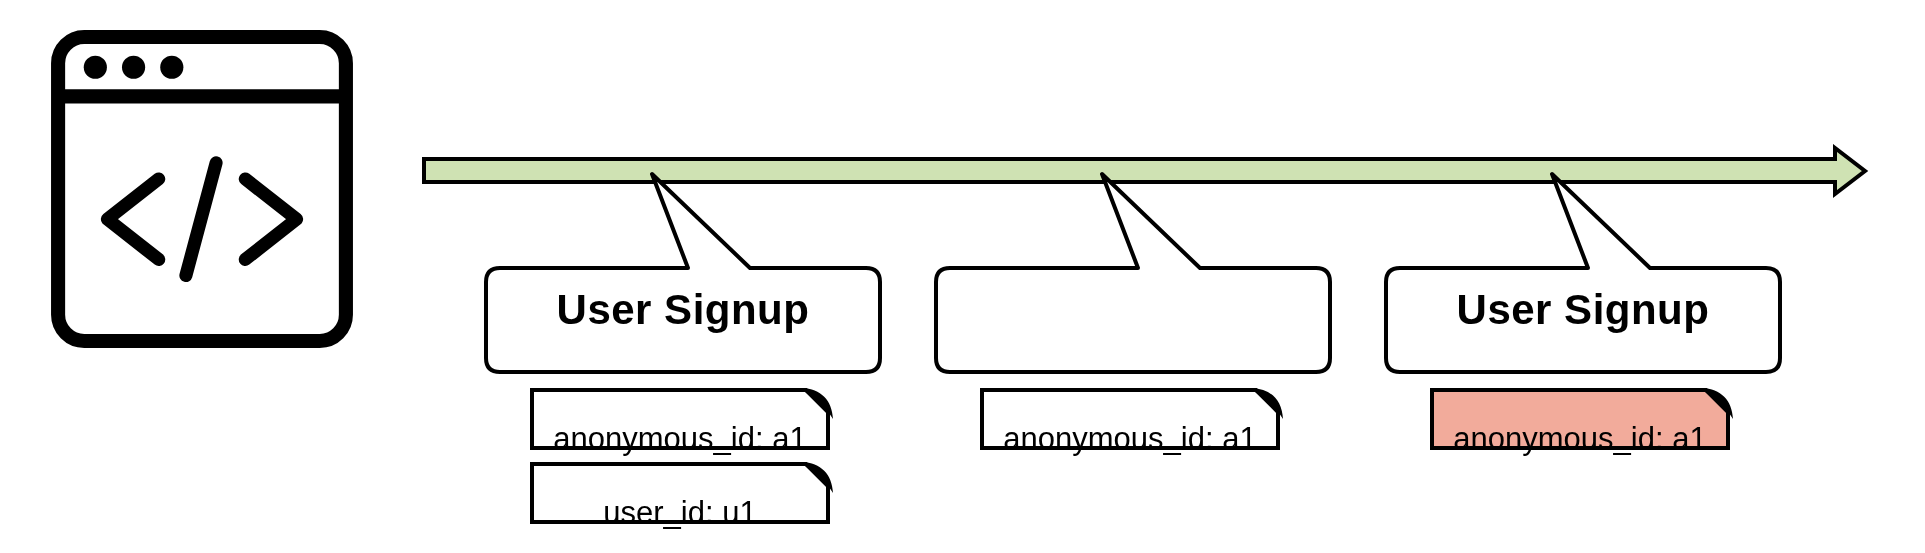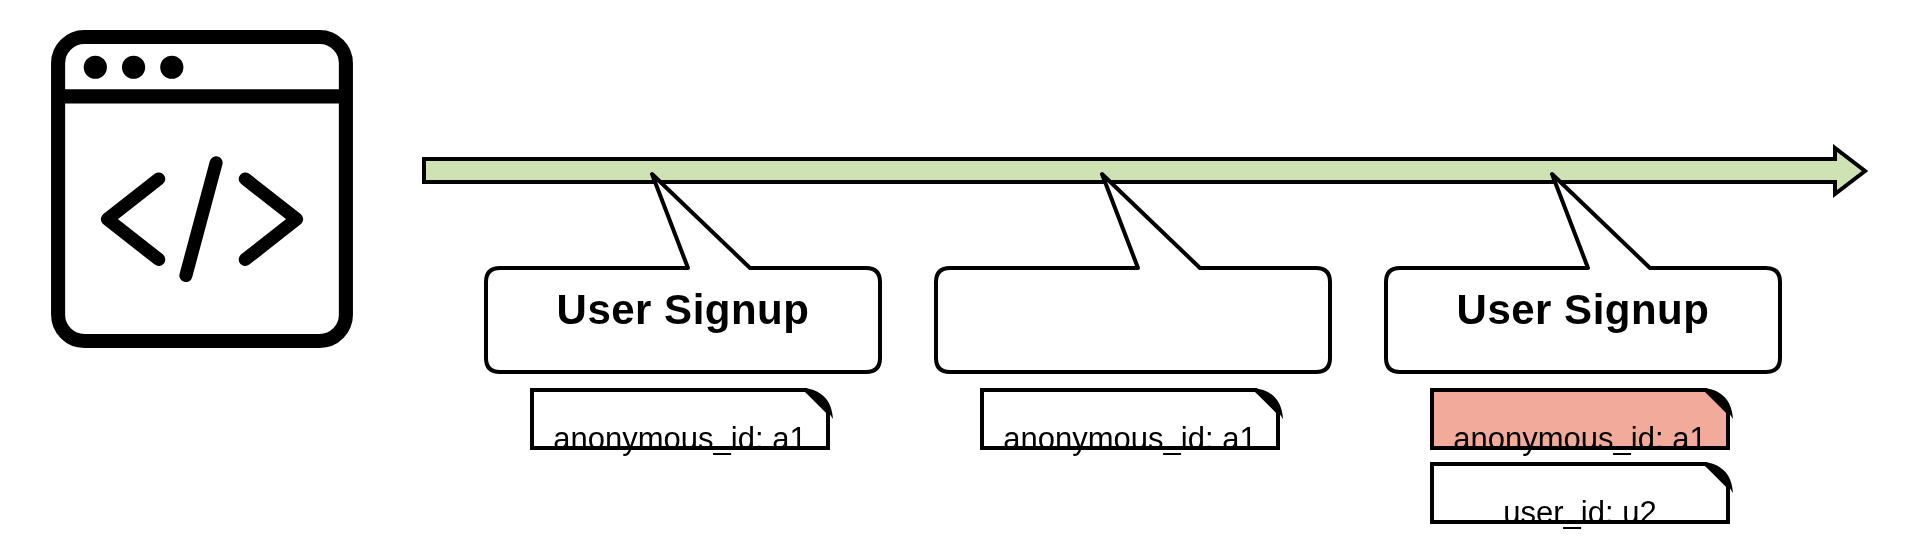--- a/index.html
+++ b/index.html
@@ -72,20 +72,27 @@
     <div class="bubble-label">User Signup</div>
 
     <div class="note" style="left:48px;top:216px">
       <svg class="note-svg" viewBox="0 0 312 62">
         <path class="note-shape" d="M2,2 H276 L298,24 V60 H2 Z"></path>
         <path class="note-flap" d="M272,0 C291,1 302,12 303,31 L297,22 L274,3 Z"></path>
       </svg>
       <span class="note-text">anonymous_id: a1</span>
     </div>
 
+    <div class="note" style="left:48px;top:290px">
+      <svg class="note-svg" viewBox="0 0 312 62">
+        <path class="note-shape" d="M2,2 H276 L298,24 V60 H2 Z"></path>
+        <path class="note-flap" d="M272,0 C291,1 302,12 303,31 L297,22 L274,3 Z"></path>
+      </svg>
+      <span class="note-text">user_id: u1</span>
+    </div>
   </div>
 
   <div class="event-group" style="left:932px">
     <svg class="bubble-svg" viewBox="0 0 402 202">
       <path class="bubble-path" d="M18,96 H206 L170,2 L268,96 H384 Q398,96 398,110 V186 Q398,200 384,200 H18 Q4,200 4,186 V110 Q4,96 18,96 Z"></path>
     </svg>
 
     <div class="note" style="left:48px;top:216px">
       <svg class="note-svg" viewBox="0 0 312 62">
         <path class="note-shape" d="M2,2 H276 L298,24 V60 H2 Z"></path>
@@ -102,22 +109,15 @@
     <div class="bubble-label">User Signup</div>
 
     <div class="note note--highlight" style="left:48px;top:216px">
       <svg class="note-svg" viewBox="0 0 312 62">
         <path class="note-shape" d="M2,2 H276 L298,24 V60 H2 Z"></path>
         <path class="note-flap" d="M272,0 C291,1 302,12 303,31 L297,22 L274,3 Z"></path>
       </svg>
       <span class="note-text">anonymous_id: a1</span>
     </div>
 
-    <div class="note" style="left:48px;top:290px">
-      <svg class="note-svg" viewBox="0 0 312 62">
-        <path class="note-shape" d="M2,2 H276 L298,24 V60 H2 Z"></path>
-        <path class="note-flap" d="M272,0 C291,1 302,12 303,31 L297,22 L274,3 Z"></path>
-      </svg>
-      <span class="note-text">user_id: u2</span>
-    </div>
   </div>
 
 </div>
 
 </body></html>

